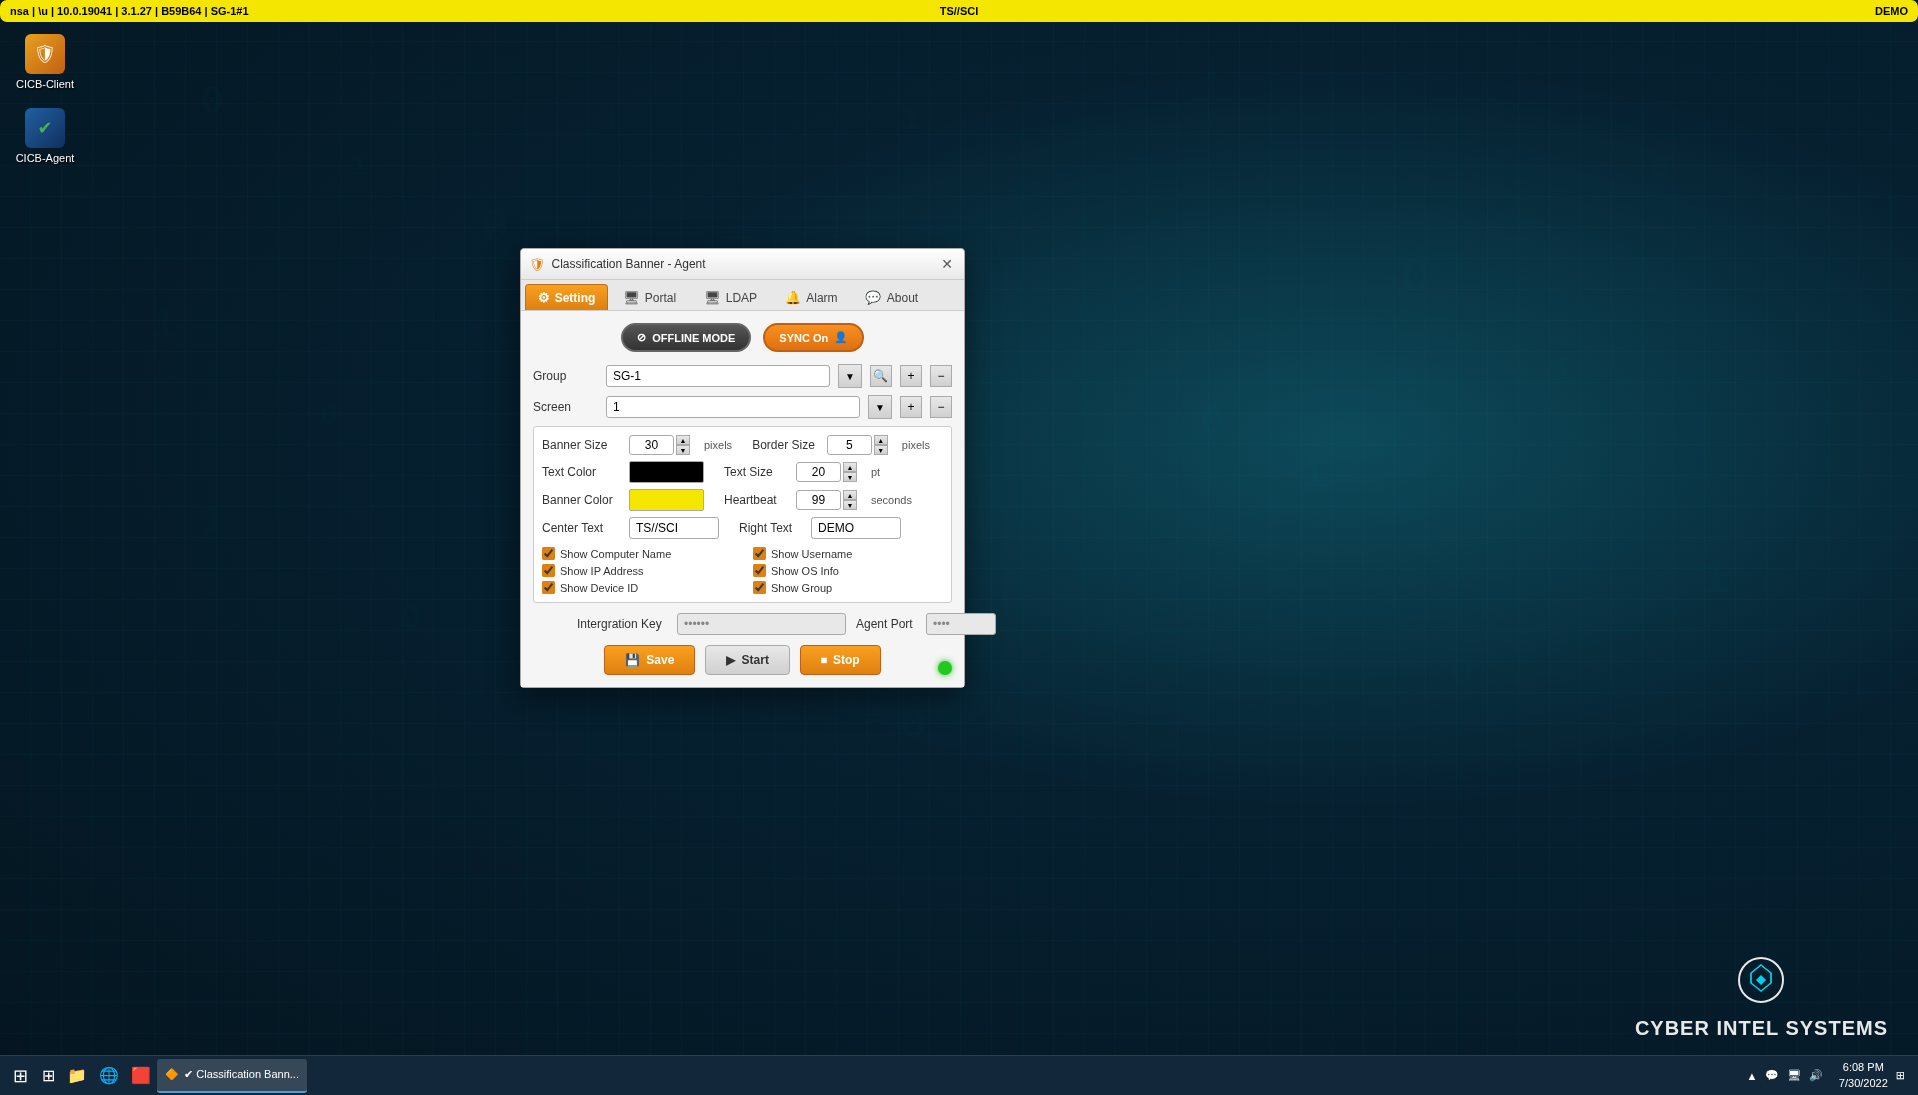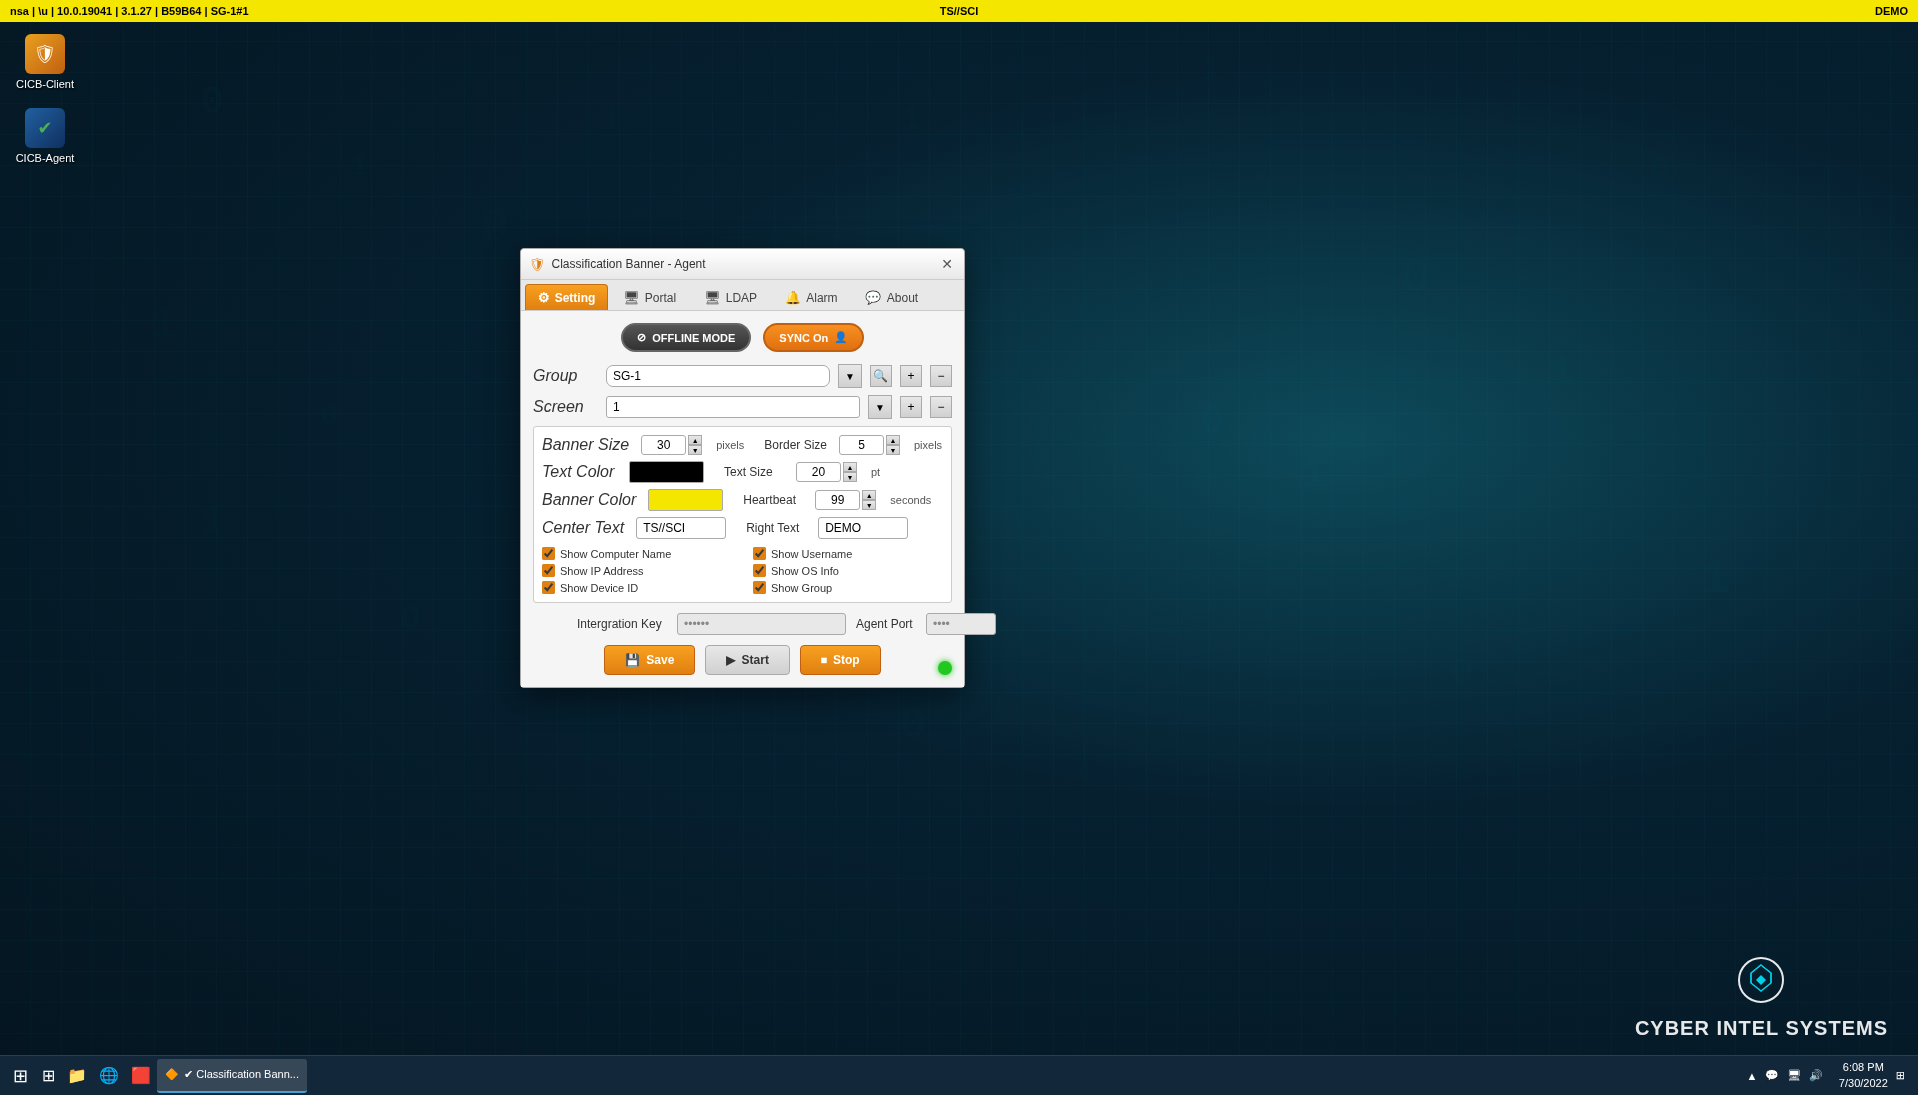--- a/index.html
+++ b/index.html
@@ -39,20 +39,21 @@
       height: 22px;
       background: #f5e600;
       display: flex;
       align-items: center;
       justify-content: space-between;
       padding: 0 10px;
       z-index: 1000;
       font-size: 11px;
       font-weight: bold;
       color: #000;
+      border-radius: 7px;
     }
 
     .top-banner-center {
       position: absolute;
       left: 50%;
       transform: translateX(-50%);
       font-weight: bold;
     }
 
     
@@ -280,25 +281,24 @@
 
     
     .form-row {
       display: flex;
       align-items: center;
       margin-bottom: 7px;
       gap: 8px;
     }
 
     .form-label {
-      font-size: 16px;
+      font-size: 12px;
       color: #333;
       font-weight: 500;
       min-width: 65px;
-      font-style: italic;
     }
 
     .form-input {
       flex: 1;
       padding: 3px 6px;
       border: 1px solid #aaa;
       border-radius: 3px;
       font-size: 12px;
       background: #fff;
     }
@@ -628,21 +628,21 @@
         <span>OFFLINE MODE</span>
       </button>
       <button class="status-btn status-sync">
         <span>SYNC On</span>
         <span>👤</span>
       </button>
     </div>
 
     <div class="form-row">
       <span class="form-label">Group</span>
-      <input class="form-input" type="text" value="SG-1" style="flex: 1 1 0%; border-radius: 7px;">
+      <input class="form-input" type="text" value="SG-1" style="flex: 1 1 0%;">
       <button class="dropdown-btn">▼</button>
       <button class="icon-btn">🔍</button>
       <button class="icon-btn">+</button>
       <button class="icon-btn">−</button>
     </div>
 
     <div class="form-row">
       <span class="form-label">Screen</span>
       <input class="form-input" type="text" value="1" style="flex: 1 1 0%;">
       <button class="dropdown-btn">▼</button>

